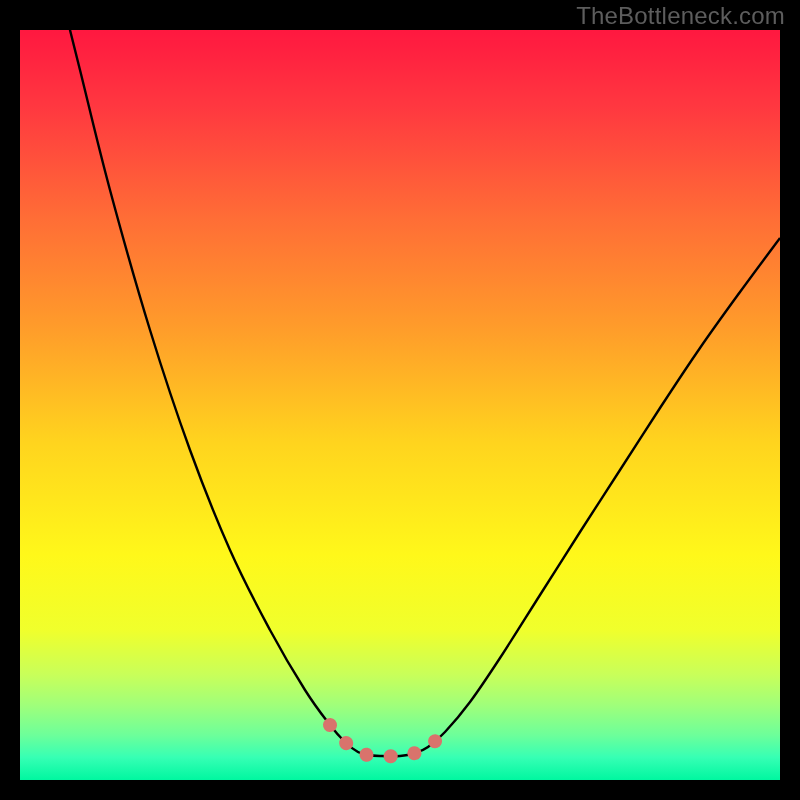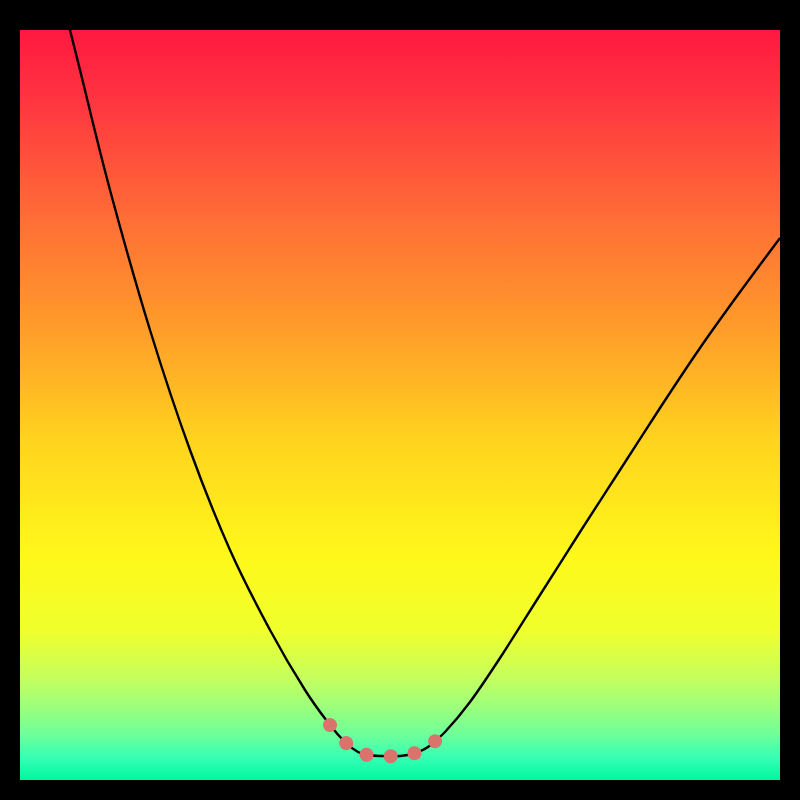--- a/index.html
+++ b/index.html
@@ -43,20 +43,21 @@
     position: absolute;
     inset: 0;
     width: 100%;
     height: 100%;
   }
 </style>
 </head>
 <body>
 
 <div class="frame">
+  <div class="watermark">TheBottleneck.com</div>
 
   <div class="plot-area">
     <svg class="gradient-bg" viewBox="0 0 760 750" preserveAspectRatio="none">
       <defs>
         <linearGradient id="bg-grad" x1="0" y1="0" x2="0" y2="1">
             <stop offset="0%" stop-color="#ff1840"></stop>
             <stop offset="10%" stop-color="#ff3740"></stop>
             <stop offset="25%" stop-color="#ff6d36"></stop>
             <stop offset="40%" stop-color="#ff9d2a"></stop>
             <stop offset="55.00000000000001%" stop-color="#ffd41e"></stop>

